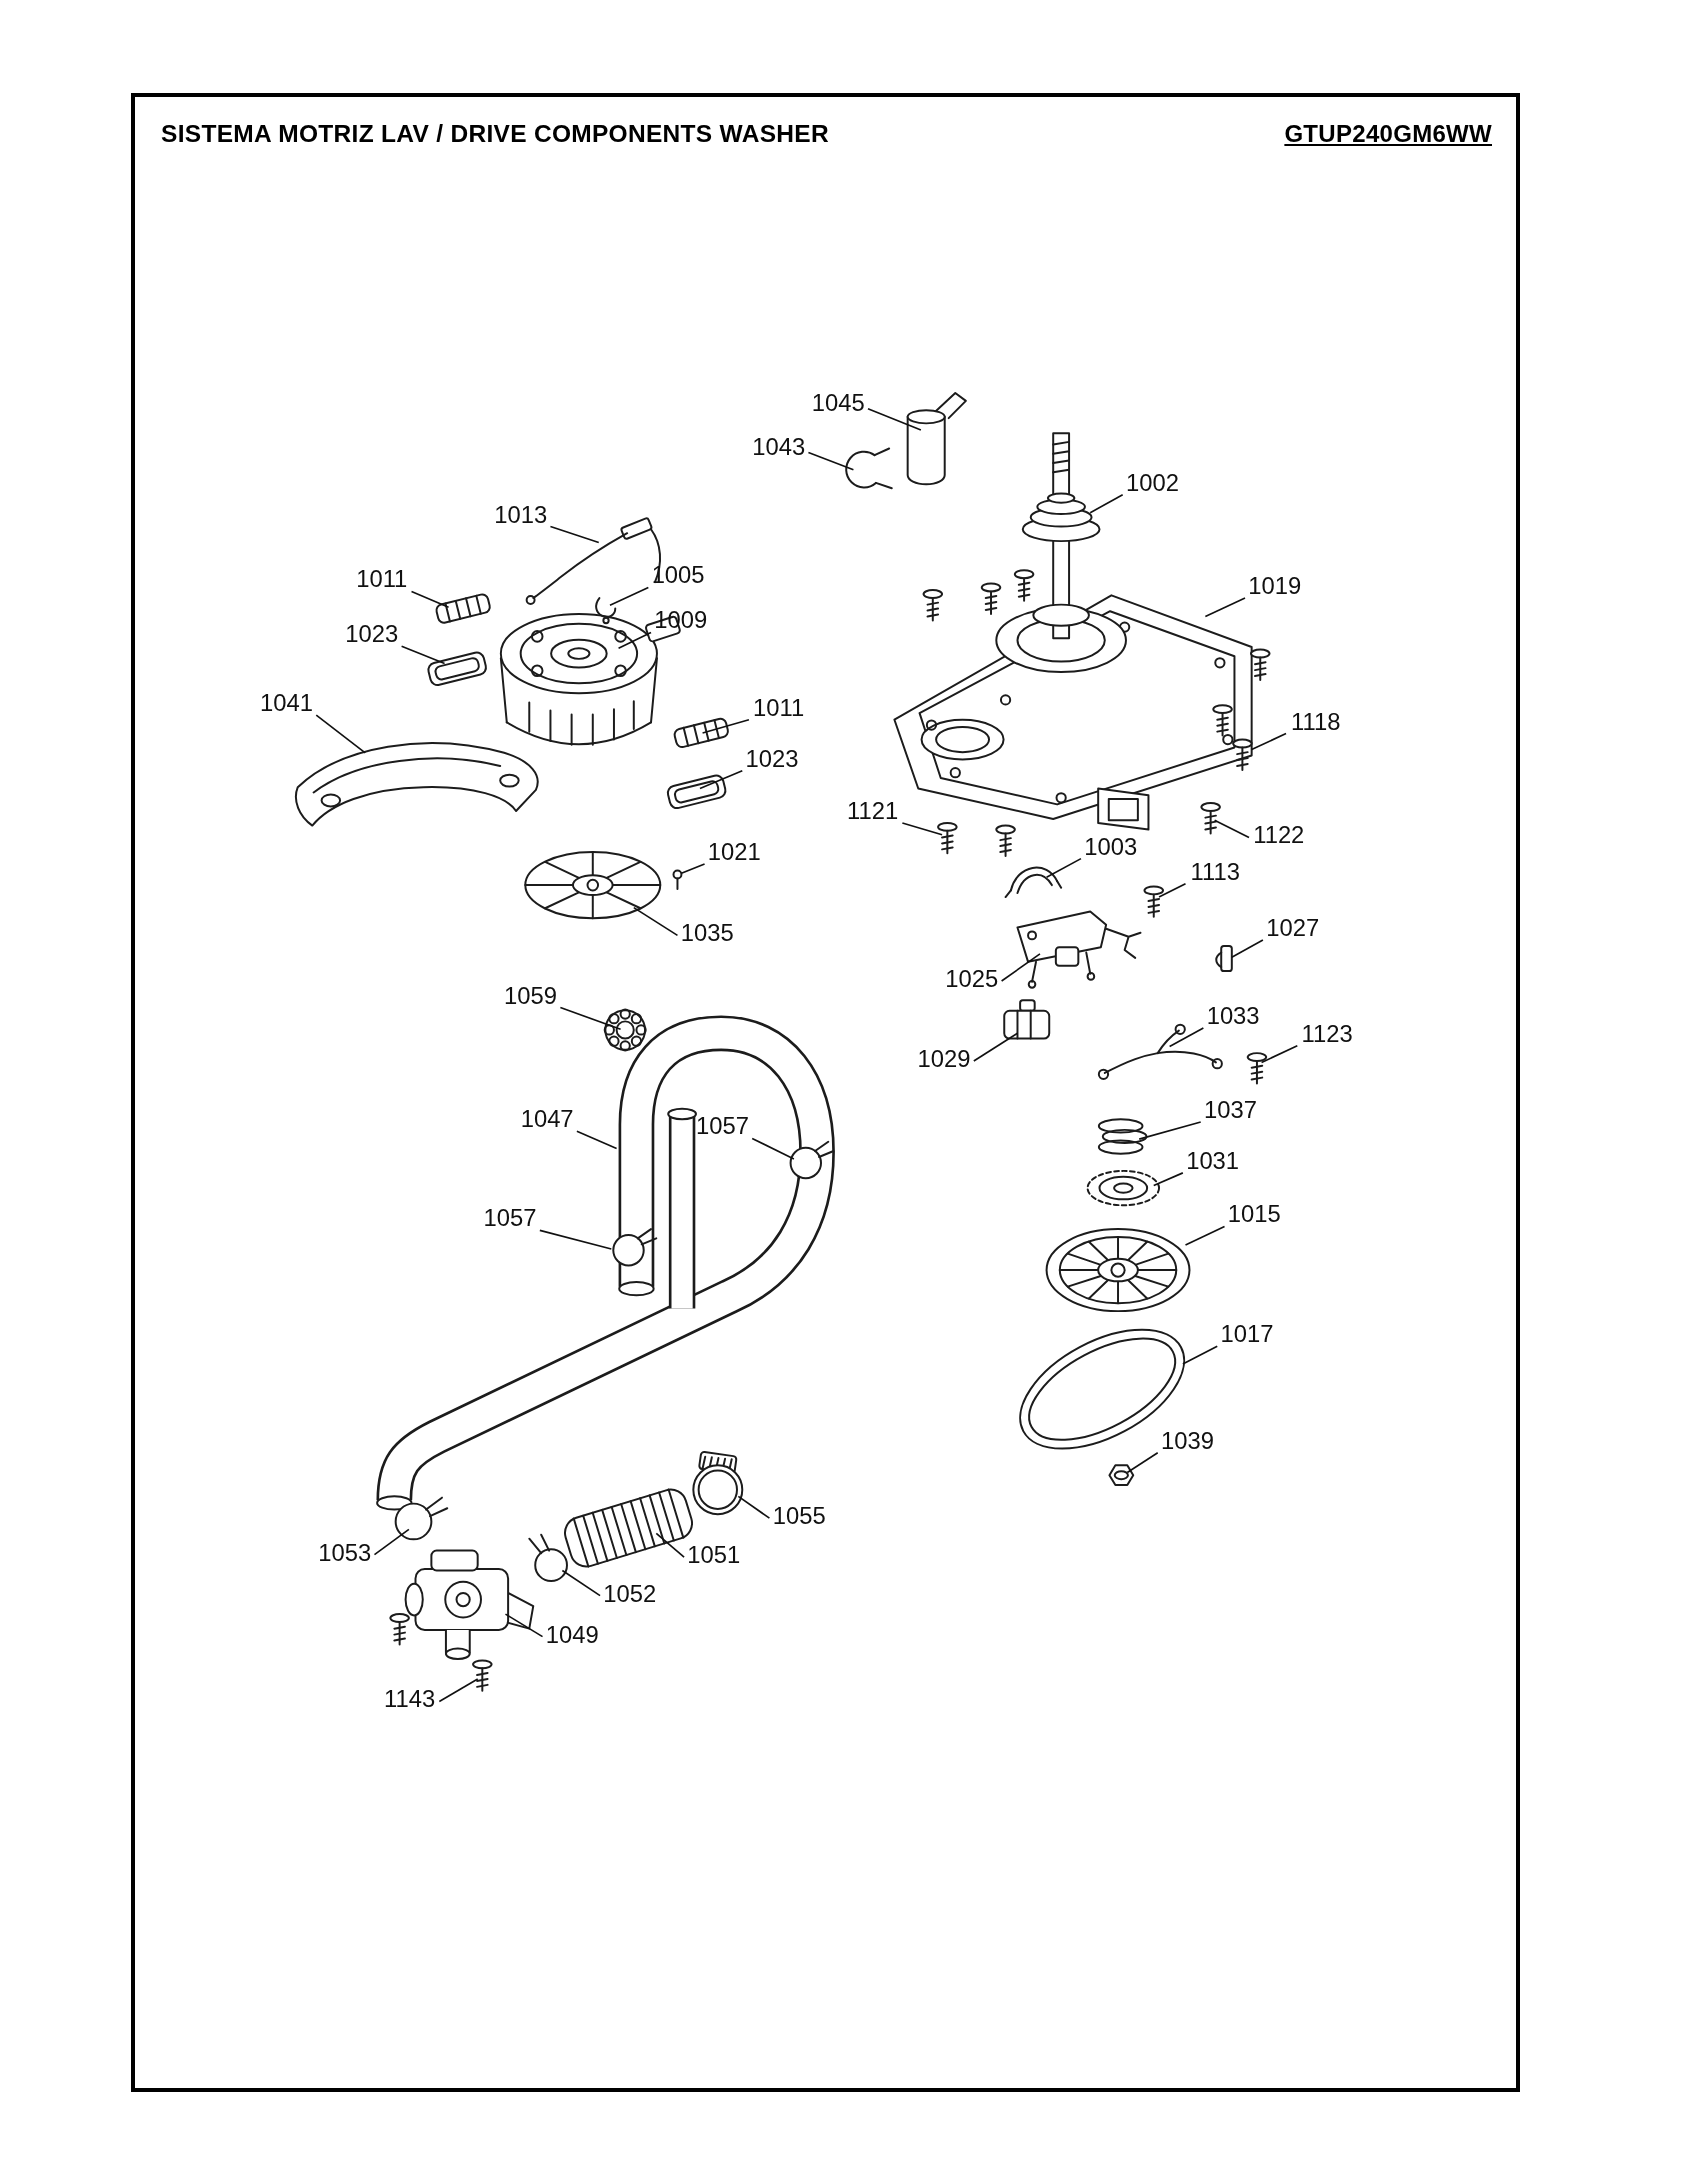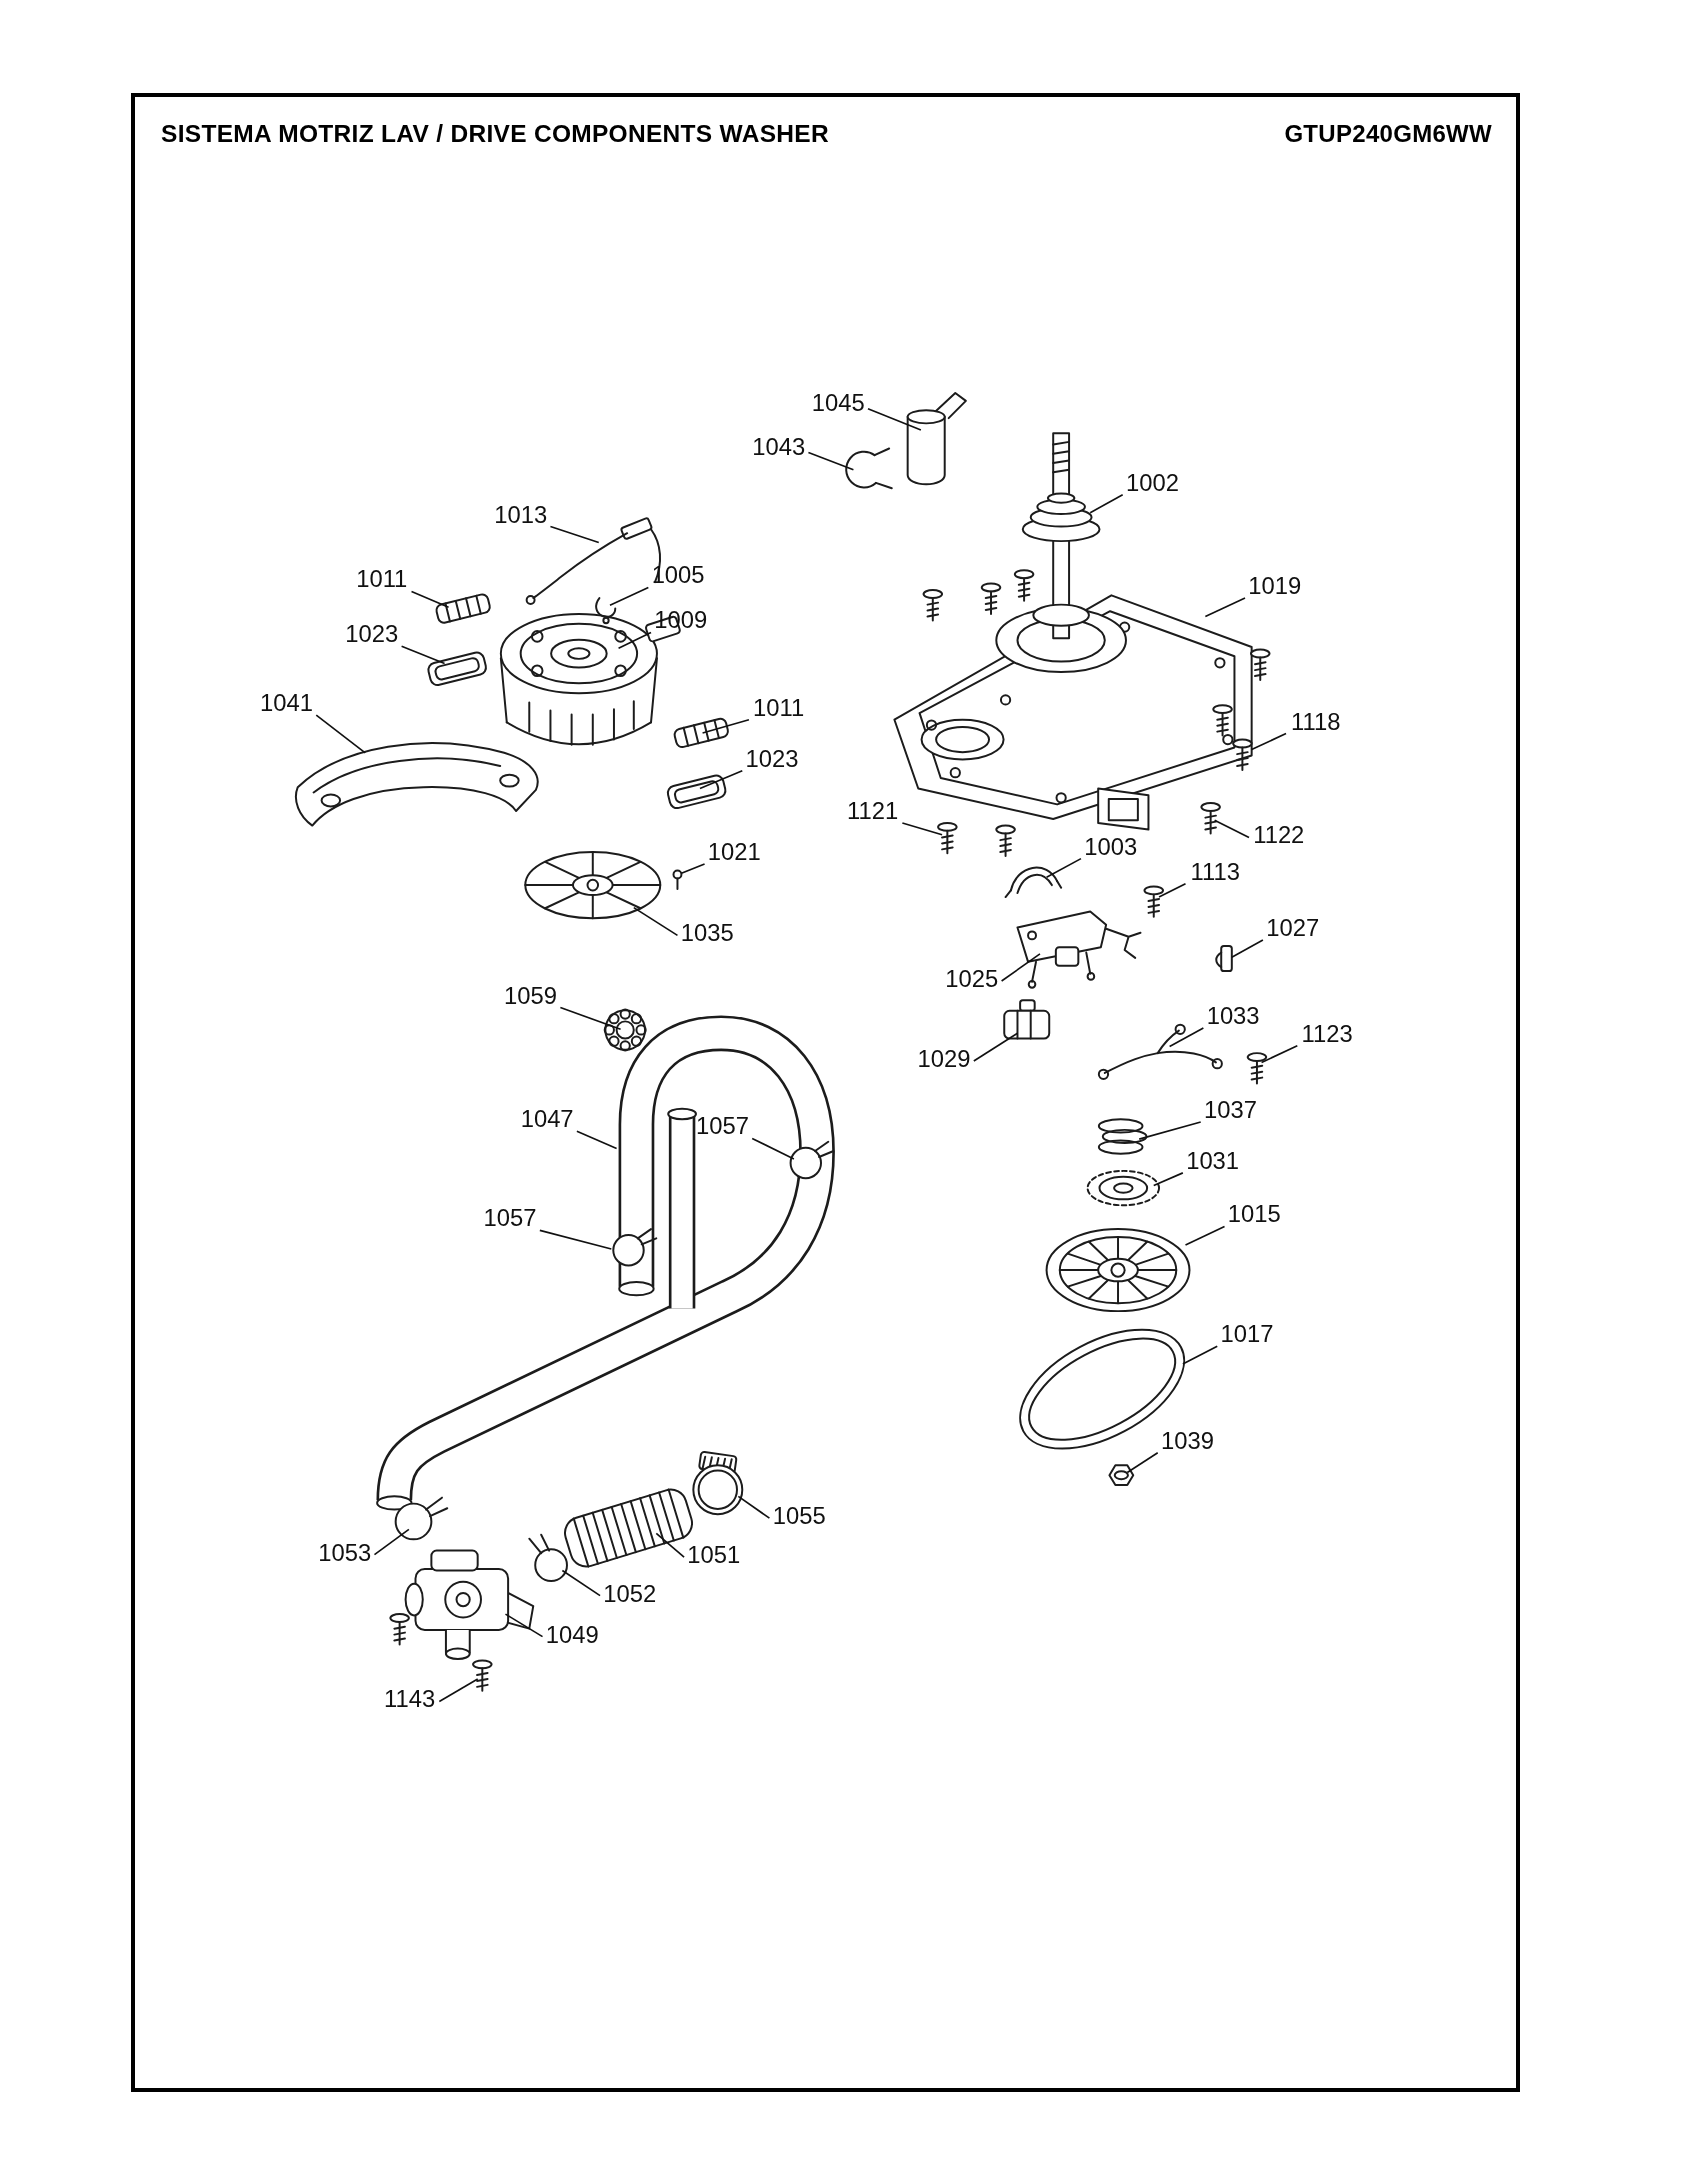--- a/index.html
+++ b/index.html
@@ -1,20 +1,20 @@
 <!DOCTYPE html>
 <html style="font-size:10.6px"><head>
 <meta charset="utf-8">
 <style>
   html,body{margin:0;padding:0;background:#ffffff;}
   .page{position:relative;width:1687px;height:2183px;background:#fff;font-family:"Liberation Sans",sans-serif;overflow:hidden;}
   .frame{position:absolute;left:131px;top:93px;width:1389px;height:1999px;border:4px solid #000;box-sizing:border-box;}
   .header{position:absolute;left:161px;top:120px;width:1331px;display:flex;justify-content:space-between;align-items:baseline;}
   .title{font-size:24.5px;font-weight:bold;color:#000;letter-spacing:0.3px;}
-  .model{font-size:24px;font-weight:bold;color:#000;letter-spacing:0.3px;}
+  .model{font-size:24px;font-weight:bold;color:#000;letter-spacing:0.3px;text-decoration:underline;}
   svg.diagram{position:absolute;left:0;top:0;width:1687px;height:2183px;}
   .part{stroke:#1c1c1c;stroke-width:3;fill:none;stroke-linecap:round;stroke-linejoin:round;}
   .pf{fill:#ffffff;}
   .teeth{stroke-dasharray:7 5;}
   .tube-outer{stroke:#1c1c1c;stroke-width:54;fill:none;stroke-linecap:butt;stroke-linejoin:round;}
   .tube-inner{stroke:#ffffff;stroke-width:46;fill:none;stroke-linecap:butt;stroke-linejoin:round;}
   .tube-outer2{stroke:#1c1c1c;stroke-width:40;fill:none;stroke-linecap:butt;}
   .tube-inner2{stroke:#ffffff;stroke-width:32;fill:none;stroke-linecap:butt;}
   .callout{font-size:36px;fill:#111;text-anchor:middle;font-family:"Liberation Sans",sans-serif;}
   .leader{stroke:#111;stroke-width:2.5;}

